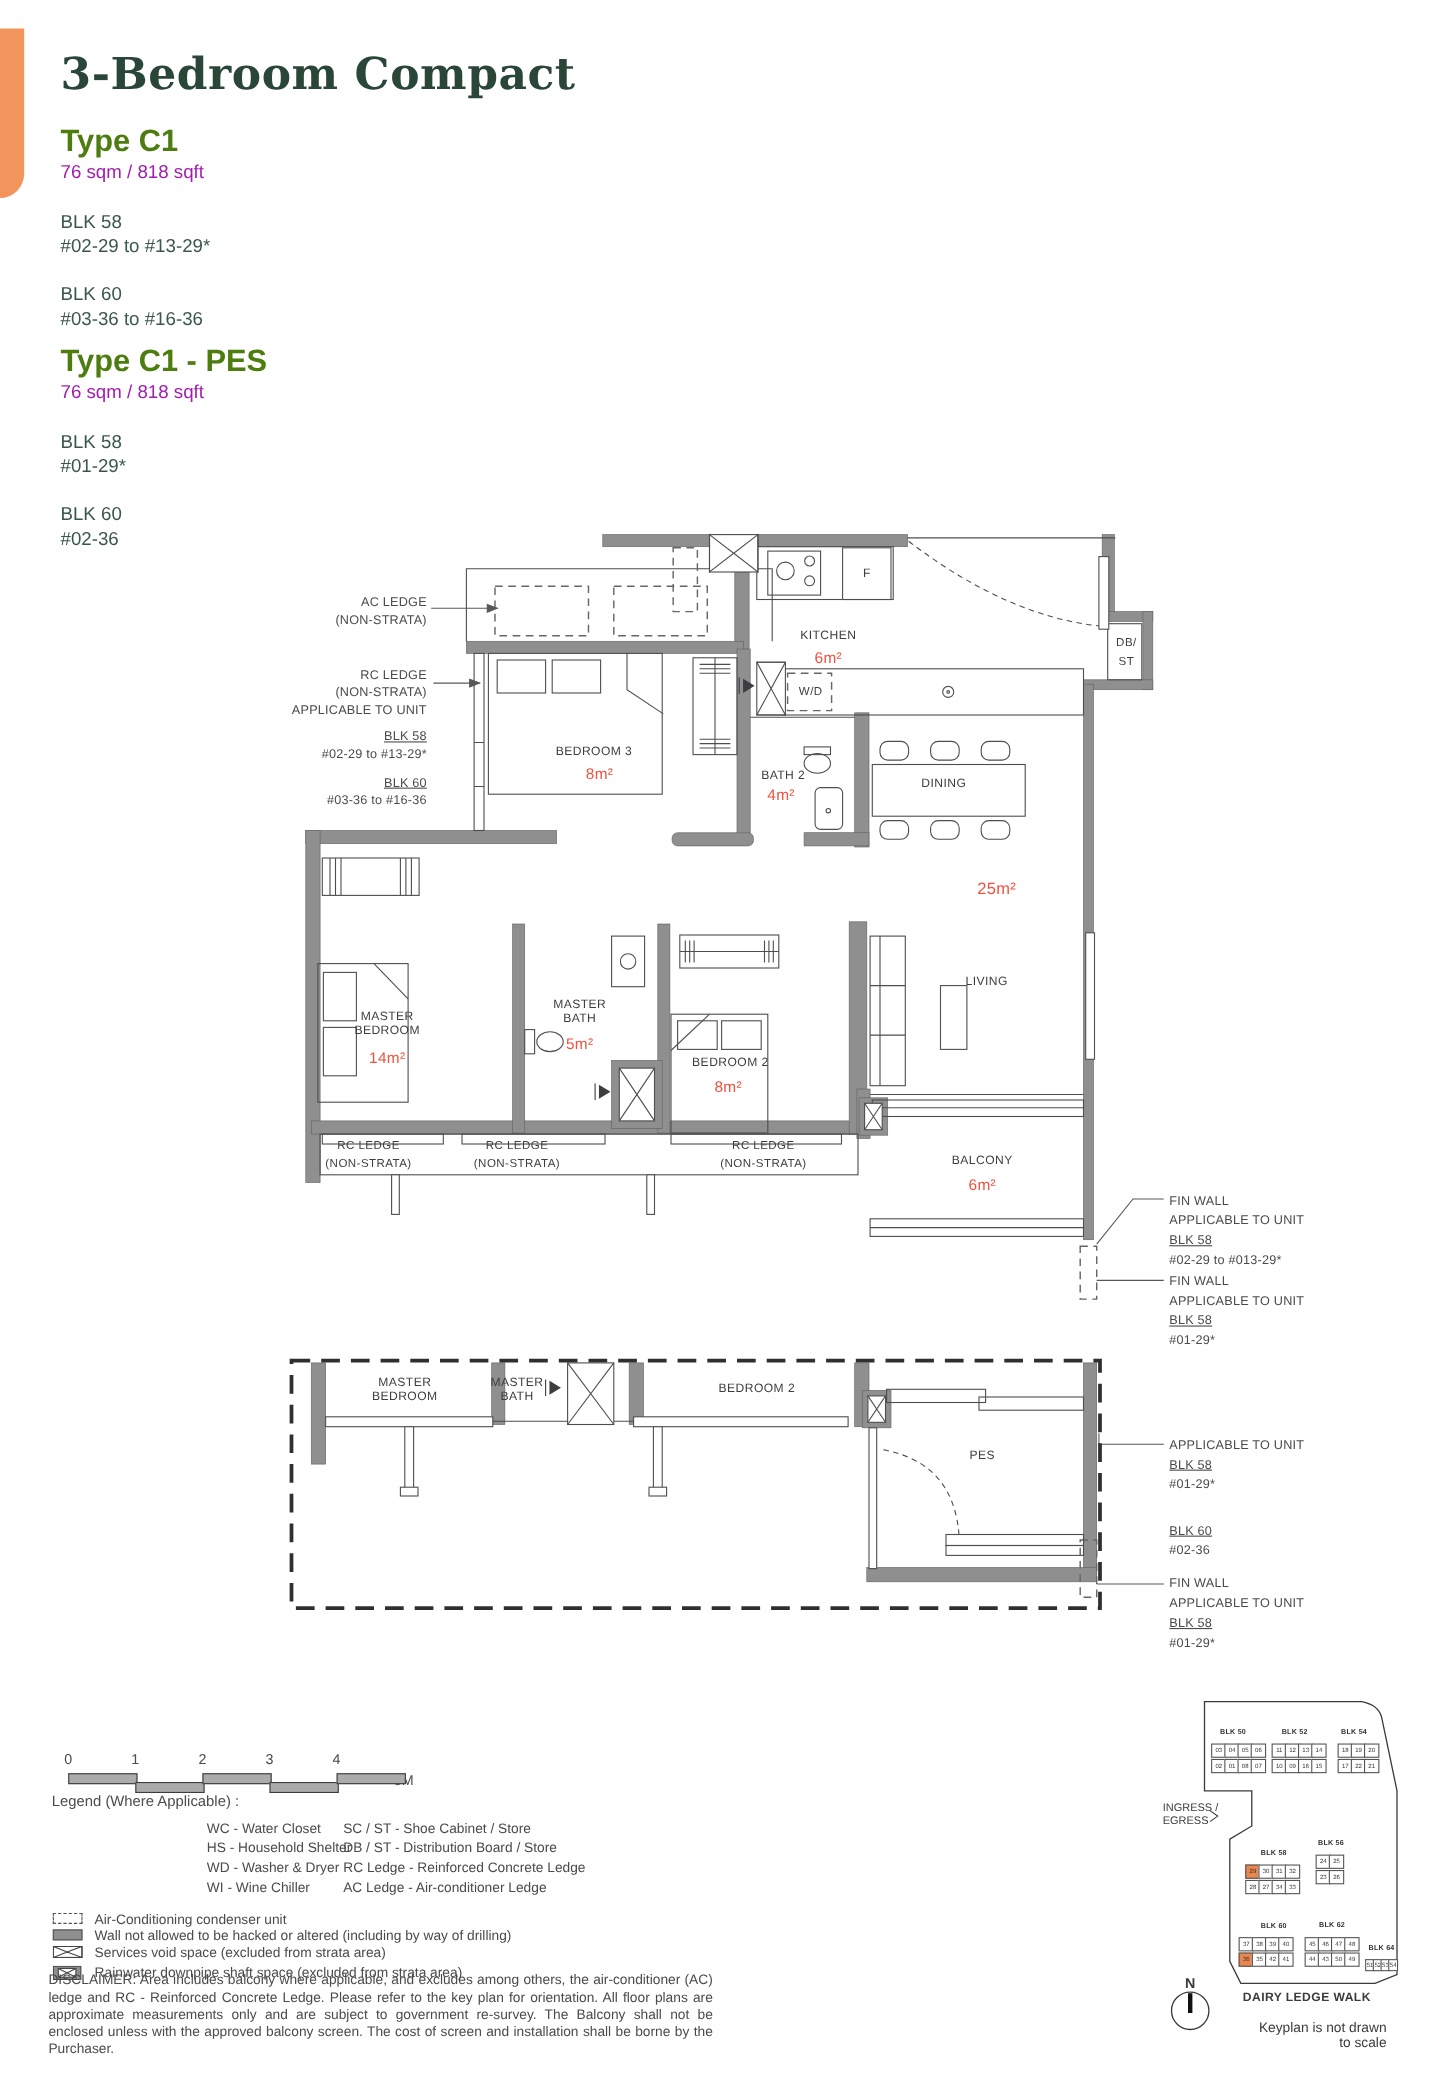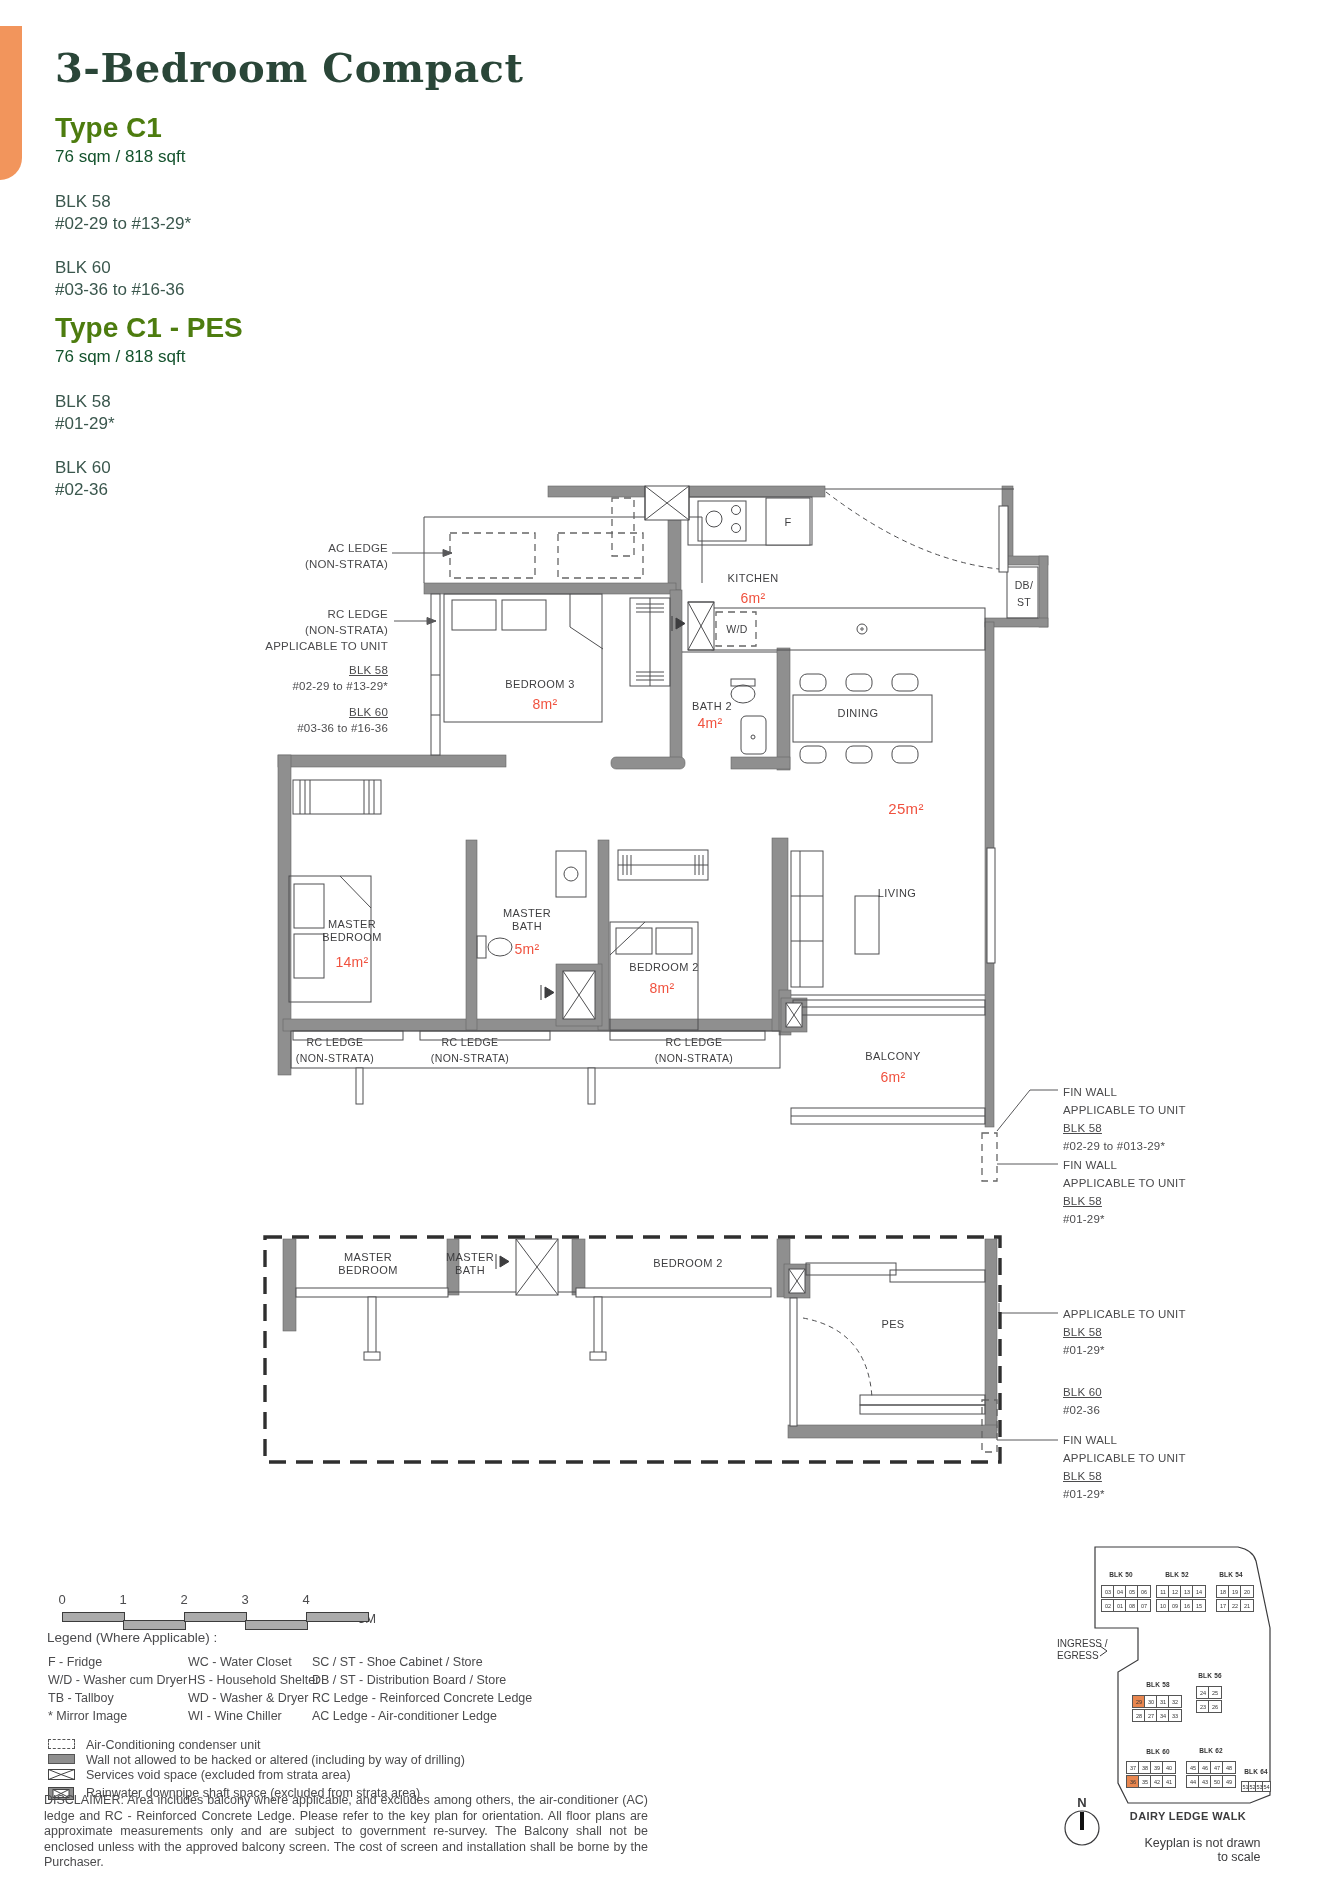--- a/index.html
+++ b/index.html
@@ -3,21 +3,21 @@
 <meta charset="utf-8">
 <style>
   html,body{margin:0;padding:0;background:#ffffff;}
   .page{position:relative;width:1323px;height:1890px;background:#ffffff;overflow:hidden;
         font-family:"Liberation Sans",sans-serif;color:#4b4b4d;}
   .orange-tab{position:absolute;left:0;top:26px;width:22px;height:154px;background:#F2955C;
               border-radius:0 0 22px 0;}
   .title{position:absolute;left:55px;top:44px;font-family:"DejaVu Serif",serif;font-weight:bold;
          font-size:40px;letter-spacing:.5px;color:#2A4638;}
   .type-name{font-family:"Liberation Sans",sans-serif;font-weight:bold;font-size:28px;color:#4d7c0f;}
-  .type-area{font-size:17px;color:#14532d;margin-top:3px;}
+  .type-area{font-size:17px;color:#a21caf;margin-top:3px;}
   .blk-line{font-size:17px;color:#3A574D;line-height:22px;}
   .type-block{position:absolute;left:55px;}
   
   .lbl{position:absolute;transform:translate(-50%,-50%);text-align:center;white-space:nowrap;
        font-size:11px;letter-spacing:.4px;color:#3E3E40;line-height:13px;}
   .lbl.wrap{white-space:normal;}
   .area-red{color:#F0523F;font-size:14px;letter-spacing:.3px;}
   .small10{font-size:10.5px;}
   .ann{position:absolute;font-size:11.5px;line-height:16px;color:#4b4b4d;letter-spacing:.2px;}
   .ann .u{text-decoration:underline;}
@@ -362,26 +362,20 @@
       <div class="sb-num" style="left: 306px; top: 1592px;">4</div>
       <div class="sb-num" style="left: 367px; top: 1592px; margin-top: 19px;">5M</div>
       <div class="sb-seg" style="left: 62px; top: 1612px; width: 61px; height: 8px;"></div>
       <div class="sb-seg" style="left: 123px; top: 1620px; width: 61px; height: 8px;"></div>
       <div class="sb-seg" style="left: 184px; top: 1612px; width: 61px; height: 8px;"></div>
       <div class="sb-seg" style="left: 245px; top: 1620px; width: 61px; height: 8px;"></div>
       <div class="sb-seg" style="left: 306px; top: 1612px; width: 61px; height: 8px;"></div>
     </div>
 
   <div class="legend-title">Legend (Where Applicable) :</div>
-  <div class="leg-col" style="left:48px;">
-    <div>F - Fridge</div>
-    <div>W/D - Washer cum Dryer</div>
-    <div>TB - Tallboy</div>
-    <div>* Mirror Image</div>
-  </div>
   <div class="leg-col" style="left:188px;">
     <div>WC - Water Closet</div>
     <div>HS - Household Shelter</div>
     <div>WD - Washer &amp; Dryer</div>
     <div>WI - Wine Chiller</div>
   </div>
   <div class="leg-col" style="left:312px;">
     <div>SC / ST - Shoe Cabinet / Store</div>
     <div>DB / ST - Distribution Board / Store</div>
     <div>RC Ledge - Reinforced Concrete Ledge</div>

